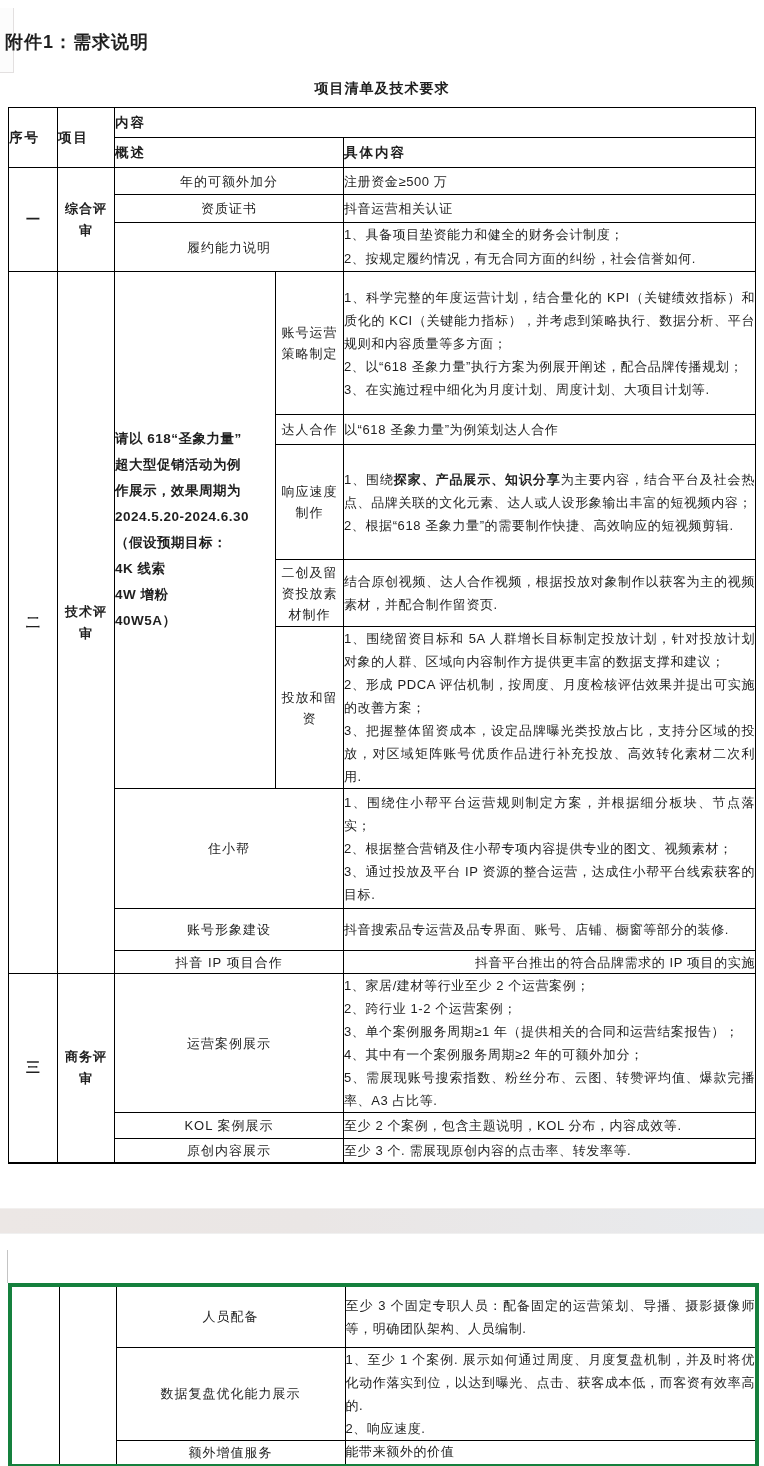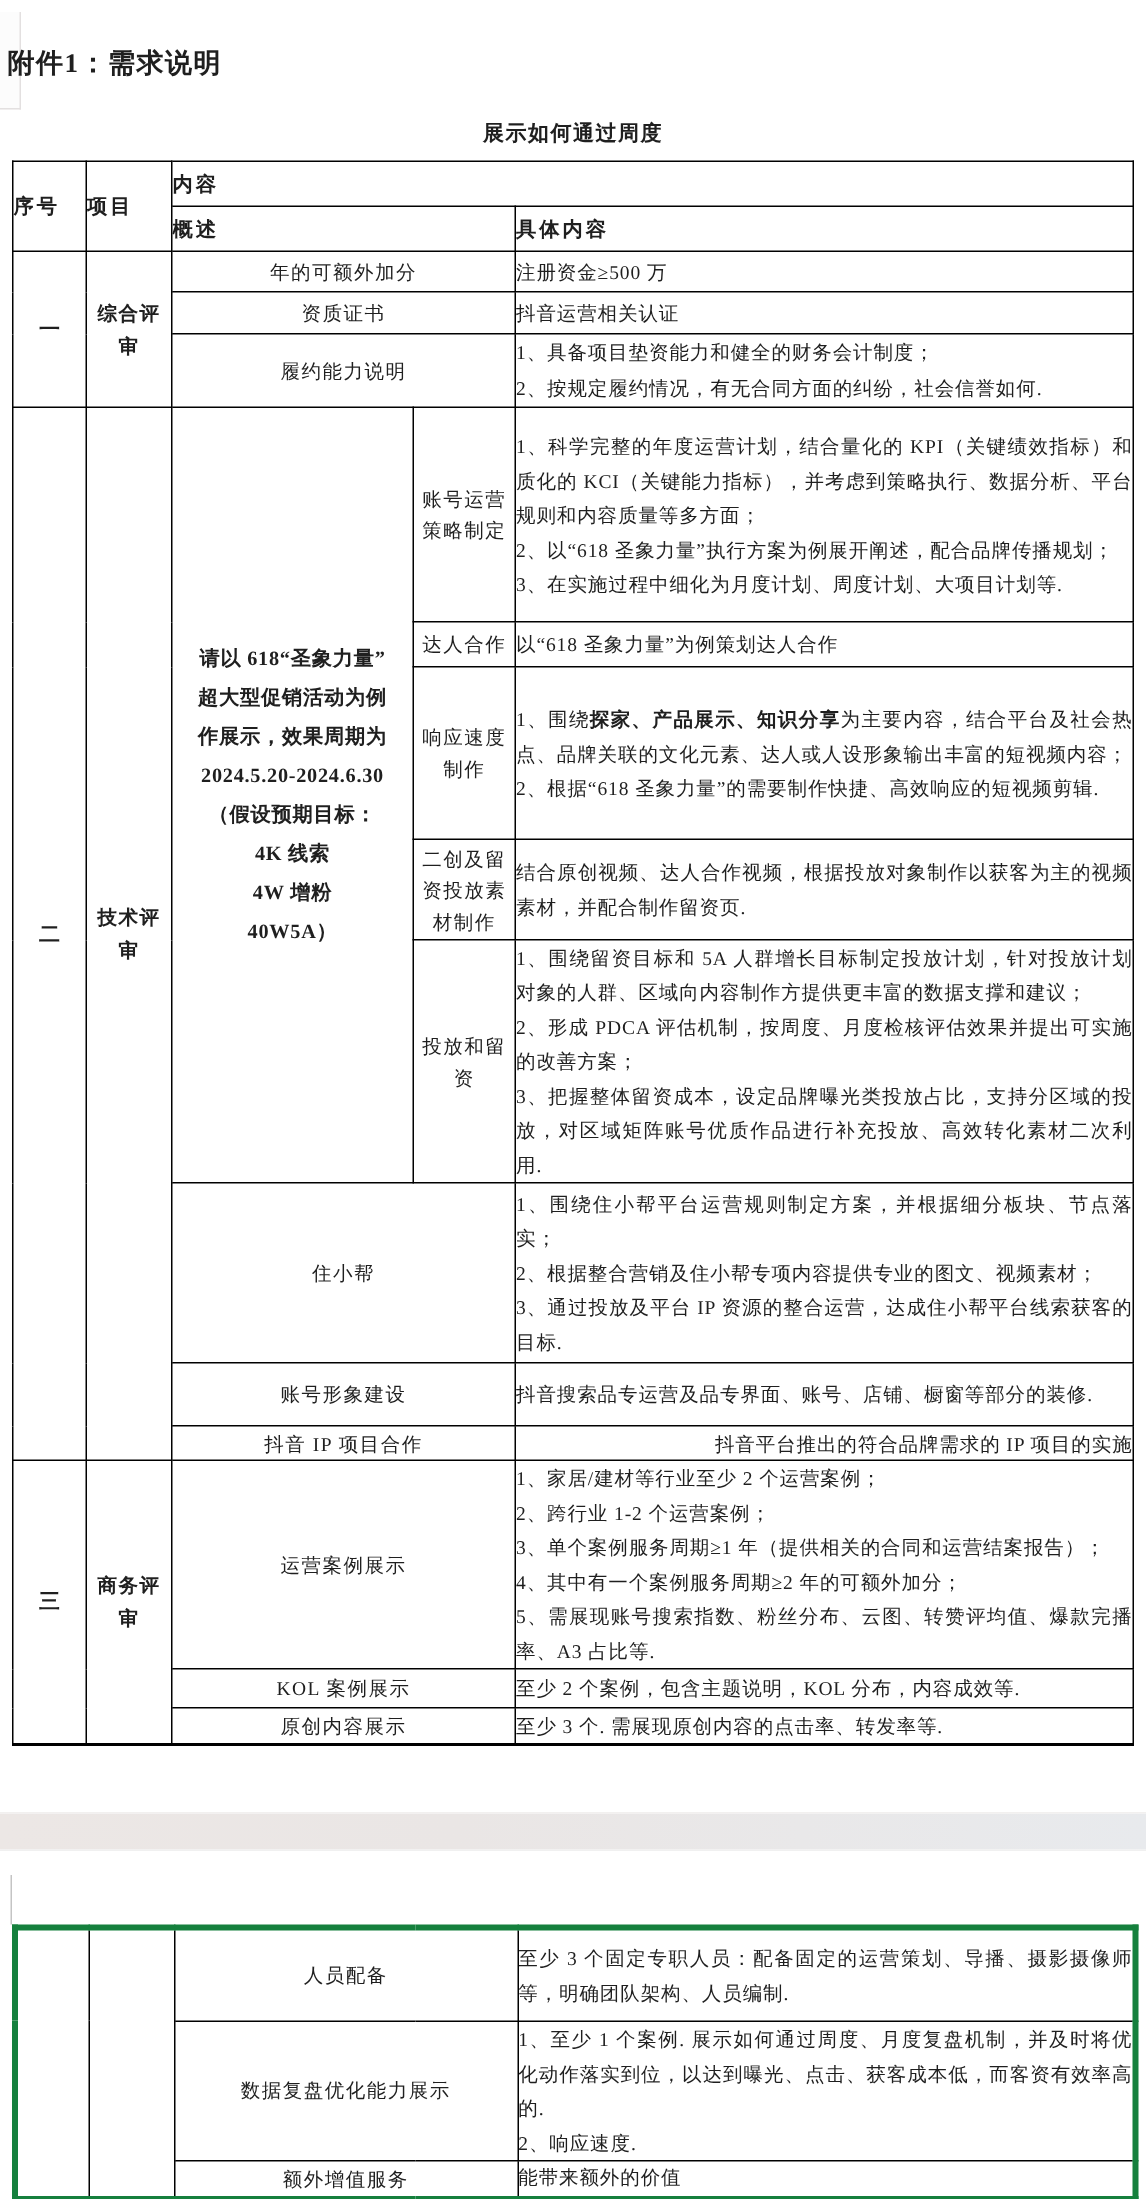--- a/index.html
+++ b/index.html
@@ -1,17 +1,17 @@
 <!DOCTYPE html>
 <html><head>
 <meta charset="utf-8">
 <style>
   html,body{margin:0;padding:0;background:#fff;}
   #page{position:relative;width:764px;height:1466px;background:#ffffff;overflow:hidden;
-        font-family:Liberation Serif, serif;color:#1f1f1f;}
+        font-family:Liberation Sans, sans-serif;color:#1f1f1f;}
 
   
   .corner-artifact{position:absolute;left:0;top:8px;width:13px;height:64px;
         border-right:1px solid #e3e0e0;border-bottom:1px solid #e3e0e0;background:#fcfcfc;}
   .page-separator{position:absolute;left:0;top:1208px;width:764px;height:24px;
         background:linear-gradient(90deg,#ece7e5 0%,#eae6e5 40%,#e8eaed 100%);
         border-top:1px solid #f2f0ef;border-bottom:1px solid #f0f0f0;}
   .left-tick{position:absolute;left:7px;top:1250px;width:1px;height:33px;background:#c4c4c4;}
 
   .doc-title{position:absolute;left:5px;top:30px;font-size:18px;font-weight:bold;letter-spacing:1px;}
@@ -24,33 +24,33 @@
   table.tbl2{top:1283px;border:4px solid #15803d;}
   table.req td{border:1px solid #000;overflow:hidden;vertical-align:middle;padding:0;}
 
   td.hdr{font-weight:bold;letter-spacing:2px;font-size:13.5px;}
   td.idx{font-weight:bold;text-align:center;font-size:14px;}
   td.proj{font-weight:bold;text-align:center;white-space:pre-line;letter-spacing:1px;line-height:22px;}
   td.lbl{text-align:center;white-space:pre-line;letter-spacing:1px;line-height:21px;}
   td.det{text-align:justify;white-space:pre-line;padding:2px 8px 2px 7px;
          line-height:23px;letter-spacing:0.6px;margin-left:32px;}
   td.det.center{text-align:right;}
-  td.note{font-weight:bold;text-align:center;white-space:pre-line;
+  td.note{font-weight:bold;text-align:left;white-space:pre-line;
           line-height:26px;font-size:13.5px;letter-spacing:0.5px;}
   .b{font-weight:bold;}
 </style>
 </head>
 <body>
 
 <div id="page">
 
   <div class="corner-artifact"></div>
 
   <div class="doc-title">附件1：需求说明</div>
-  <div class="tbl-caption">展示如何通过周度</div>
+  <div class="tbl-caption">项目清单及技术要求</div>
 
   <table class="req tbl1">
     <colgroup>
       <col style="width:49px">
         <col style="width:57px">
         <col style="width:161px">
       <col style="width:68px">
         <col style="width:412px">
     </colgroup>
 

